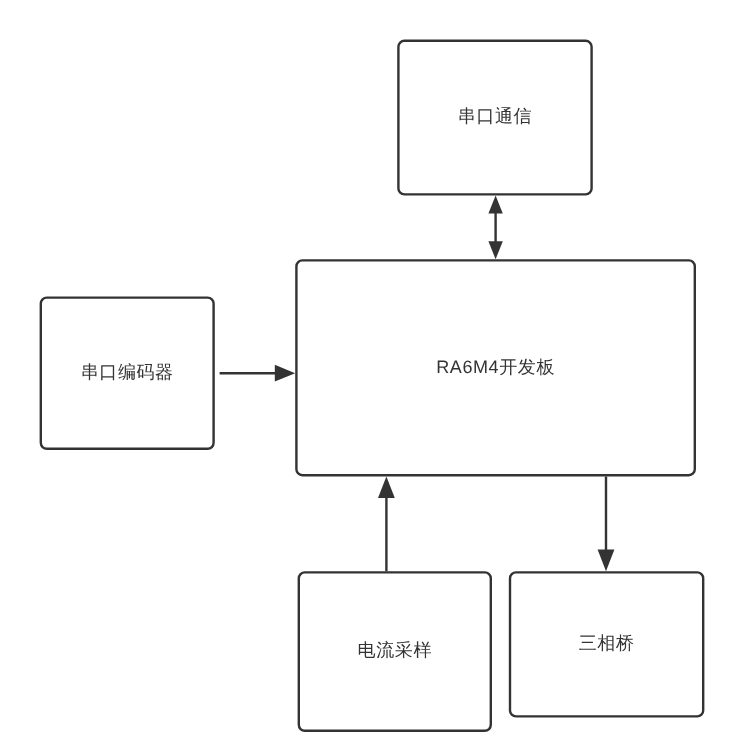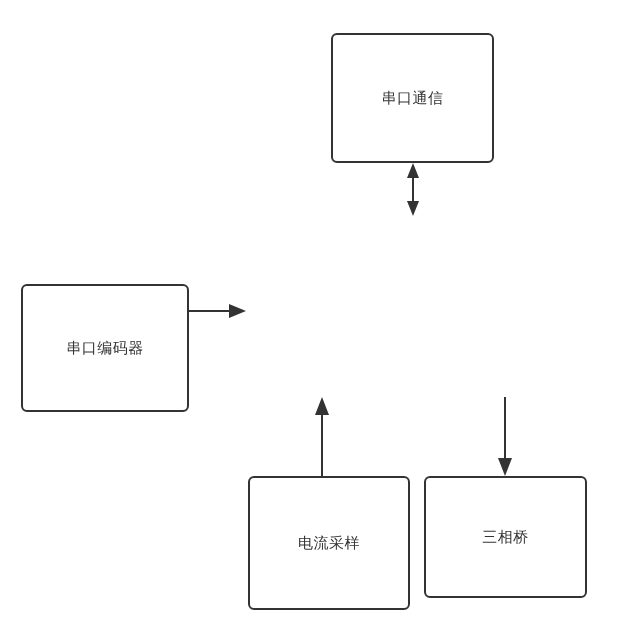--- a/index.html
+++ b/index.html
@@ -30,21 +30,21 @@
   .node-label {
     font-size: 15px;
     color: #333333;
     line-height: 1.2;
     letter-spacing: 0.5px;
     text-align: center;
     user-select: none;
   }
   #node-serial-comm   { left: 331px; top: 33px;  width: 163px; height: 130px; }
   #node-mcu-board     { left: 246px; top: 216px; width: 334px; height: 181px; }
-  #node-serial-encoder{ left: 21px;  top: 247px; width: 168px; height: 128px; margin-top: 37px; }
+  #node-serial-encoder{ left: 33px;  top: 247px; width: 146px; height: 128px; }
   #node-current-sample{ left: 248px; top: 476px; width: 162px; height: 134px; }
   #node-three-phase   { left: 424px; top: 476px; width: 163px; height: 122px; }
 
   .edge-svg {
     position: absolute;
     left: 0;
     top: 0;
     width: 623px;
     height: 617px;
     pointer-events: none;
@@ -85,20 +85,23 @@
     <g>
       <line class="edge-line" x1="505" y1="397" x2="505" y2="461"></line>
       <polygon class="arrow-head" points="505,476 498,458 512,458"></polygon>
     </g>
   </svg>
 
   <div class="node" id="node-serial-comm">
     <span class="node-label">串口通信</span>
   </div>
 
+  <div class="node" id="node-mcu-board">
+    <span class="node-label">RA6M4开发板</span>
+  </div>
 
   <div class="node" id="node-serial-encoder">
     <span class="node-label">串口编码器</span>
   </div>
 
   <div class="node" id="node-current-sample">
     <span class="node-label">电流采样</span>
   </div>
 
   <div class="node" id="node-three-phase">

